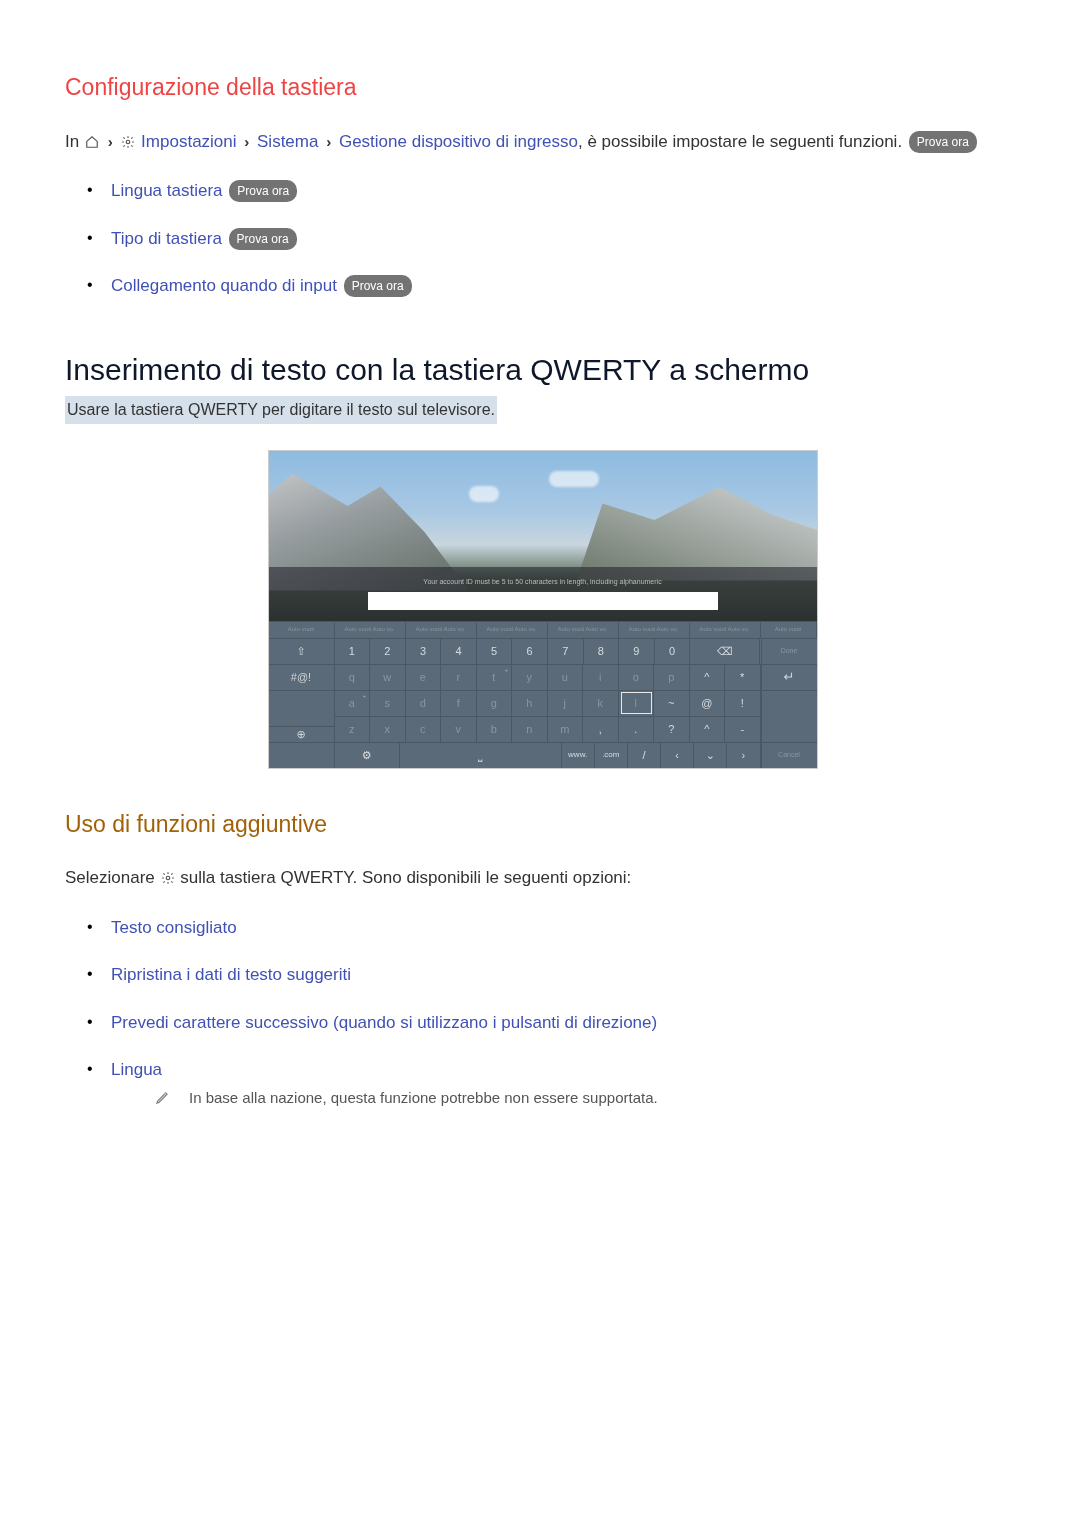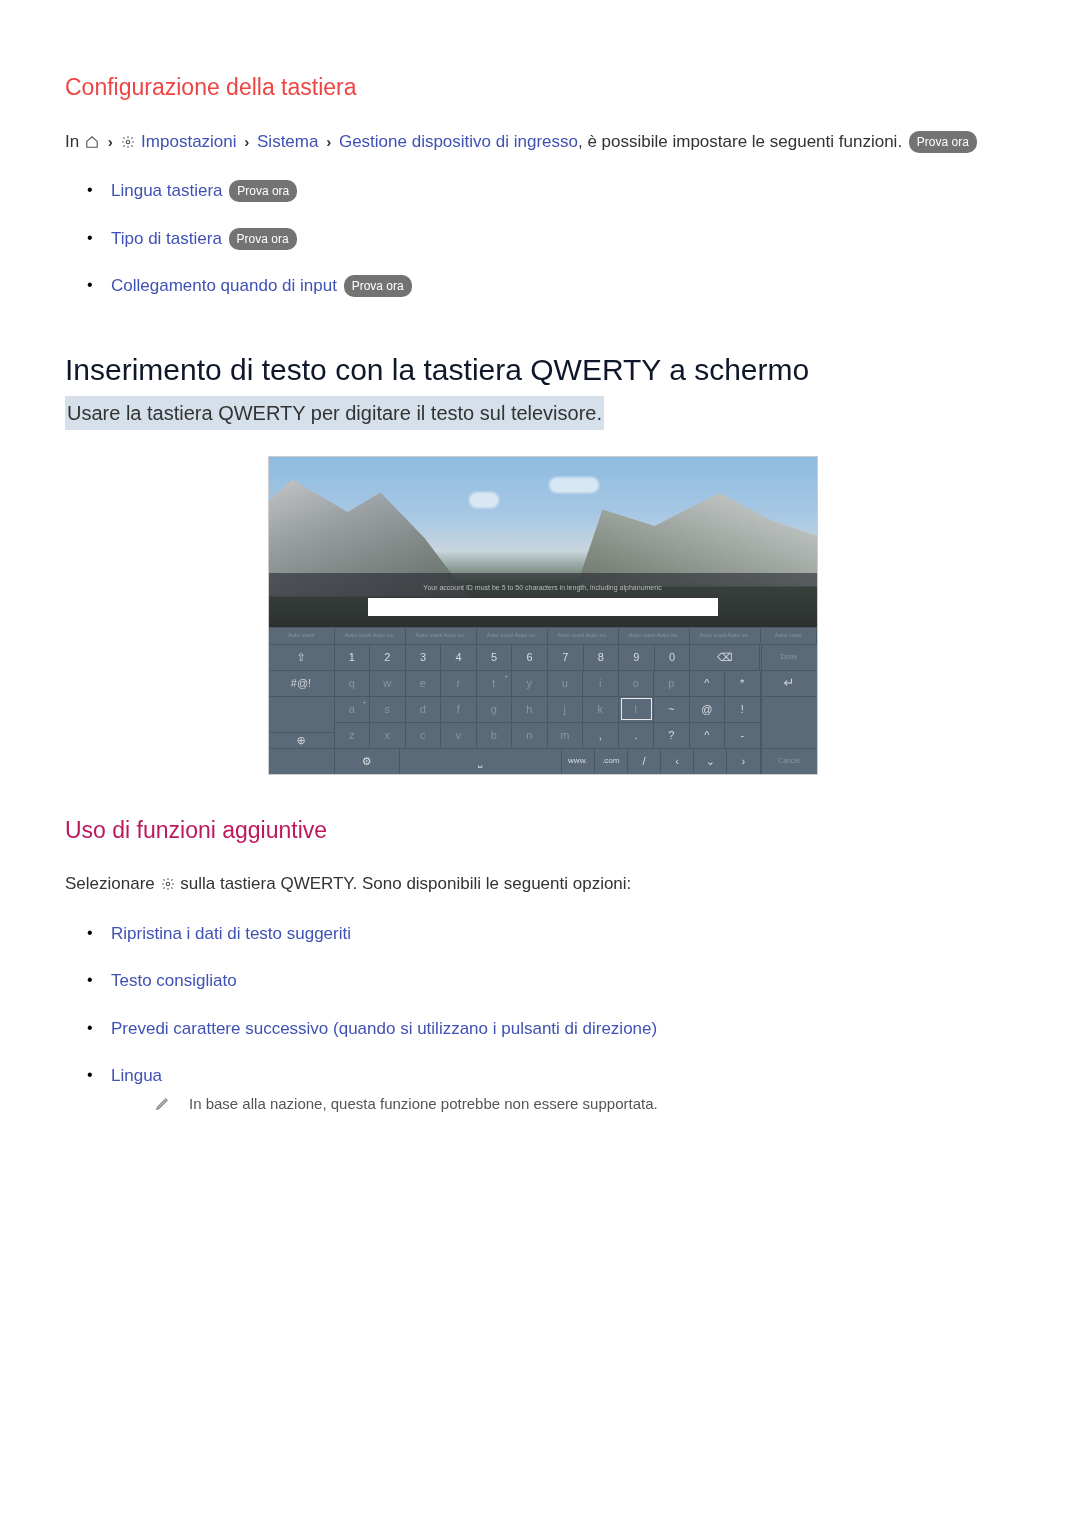--- a/index.html
+++ b/index.html
@@ -10,32 +10,32 @@
     width: 1080px;
     padding: 70px 60px 60px 65px;
     line-height: 1.5;
   }
   h2.section {
     color: #ef4444;
     font-size: 23px;
     font-weight: 500;
     margin-bottom: 24px;
   }
-  h2.section.dark { color: #be185d; }
+  h2.section.dark { color: #a16207; }
   h1.main-heading {
     color: #0f172a;
     font-size: 30px;
     font-weight: 400;
     margin-top: 48px;
     margin-bottom: 4px;
   }
   .subtitle-hl {
     display: inline-block;
     background: #d6e0ea;
-    font-size: 20px;
+    font-size: 16px;
     padding: 2px 2px;
     margin-bottom: 26px;
   }
   p.body-text {
     font-size: 17px;
     color: #333;
     margin-bottom: 6px;
   }
   .link { color: #3f51b5; }
   .icon-inline {
@@ -372,22 +372,22 @@
   <span class="icon-inline">
     <svg viewBox="0 0 24 24" width="14" height="14" fill="none" stroke="currentColor" stroke-width="2">
         <circle cx="12" cy="12" r="3"></circle>
         <path d="M12 2v3M12 19v3M4.2 4.2l2.1 2.1M17.7 17.7l2.1 2.1M2 12h3M19 12h3M4.2 19.8l2.1-2.1M17.7 6.3l2.1-2.1"></path>
       </svg>
   </span>
   <span> sulla tastiera QWERTY. Sono disponibili le seguenti opzioni:</span>
 </p>
 
 <ul class="bullets">
+  <li><span class="link">Testo consigliato</span></li>
   <li><span class="link">Ripristina i dati di testo suggeriti</span></li>
-  <li><span class="link">Testo consigliato</span></li>
   <li><span class="link">Prevedi carattere successivo (quando si utilizzano i pulsanti di direzione)</span></li>
   <li>
     <span class="link">Lingua</span>
     <div class="note">
       <span class="note-icon">
         <svg viewBox="0 0 24 24" width="16" height="16" fill="none" stroke="#888" stroke-width="2">
             <path d="M3 21l3-1 12-12-2-2L4 18l-1 3z"></path>
             <path d="M14 6l2 2" stroke="#bbb"></path>
           </svg>
       </span>

